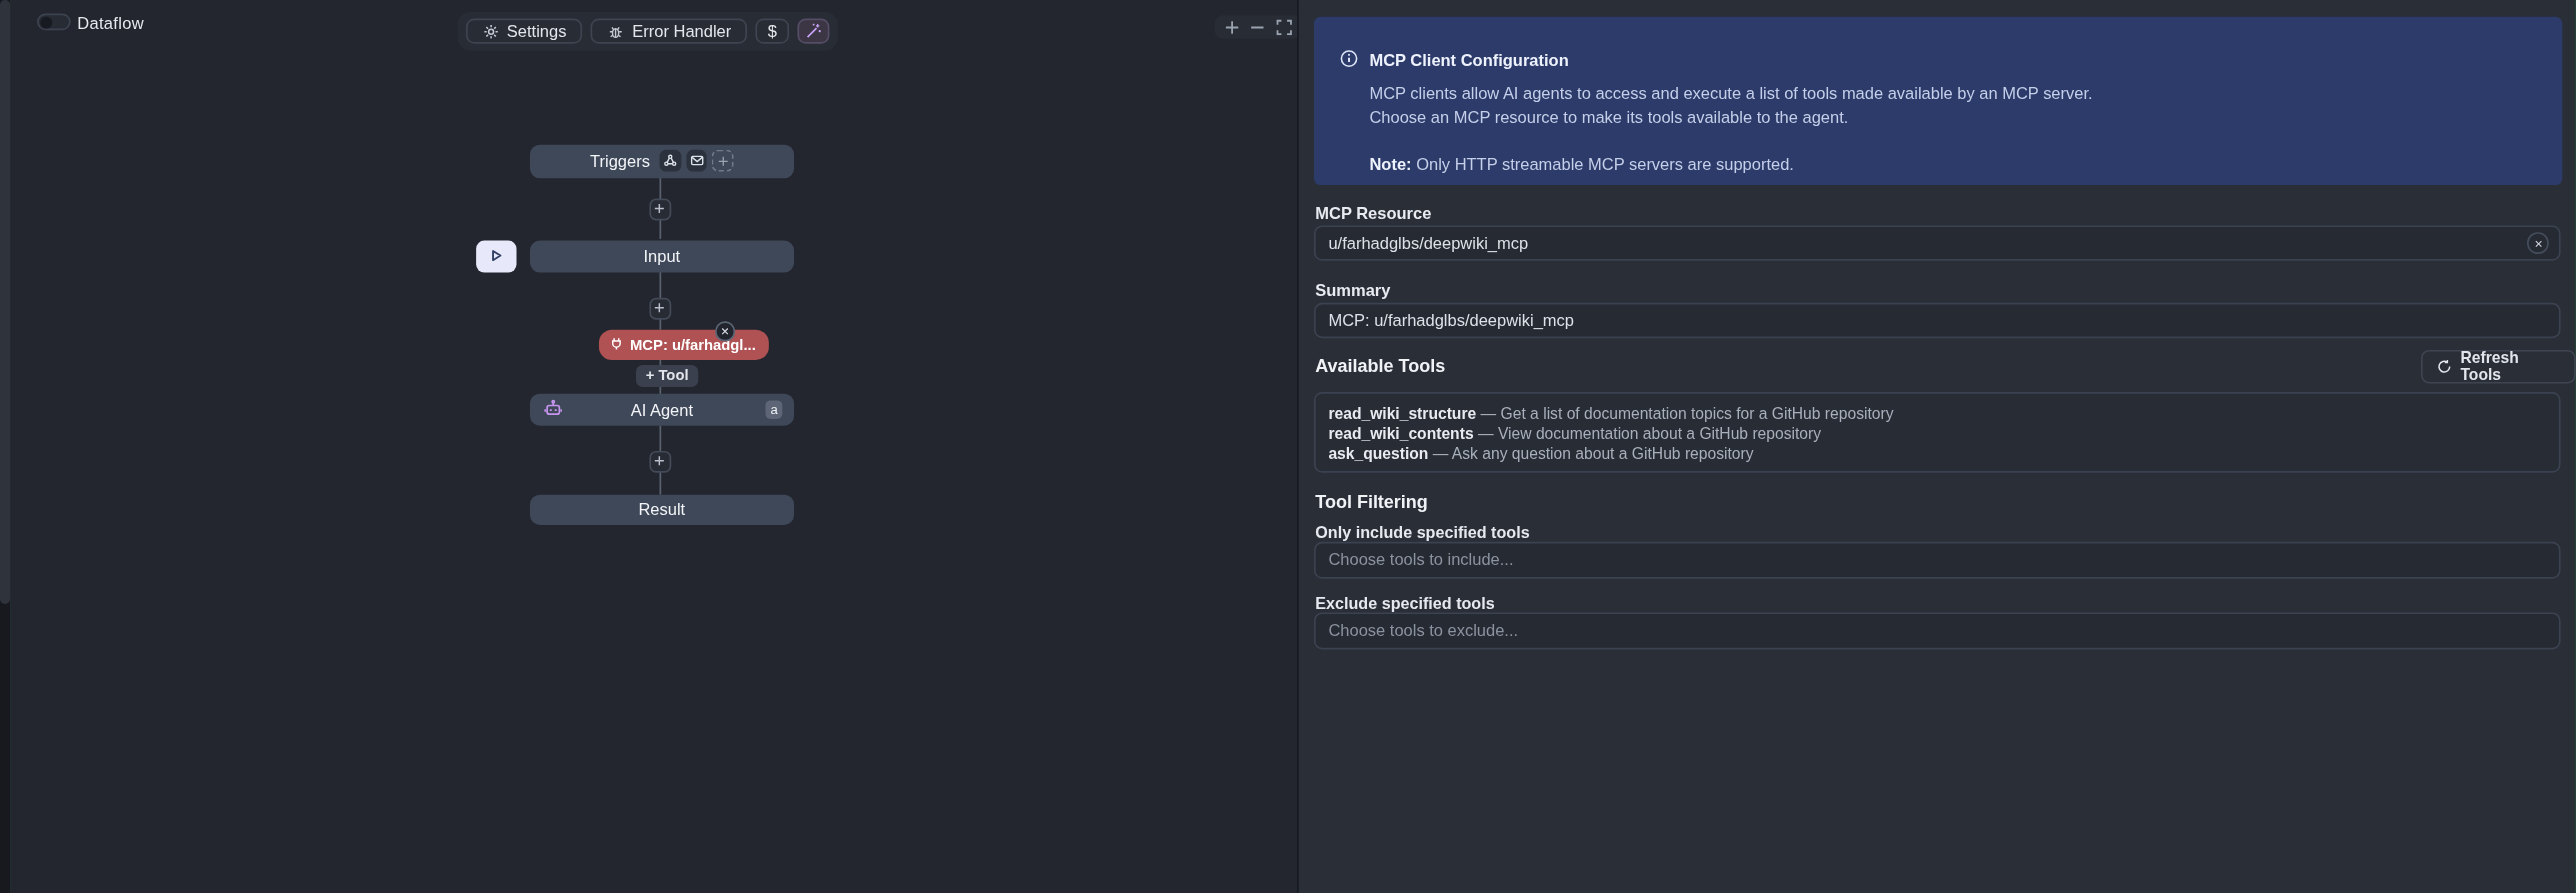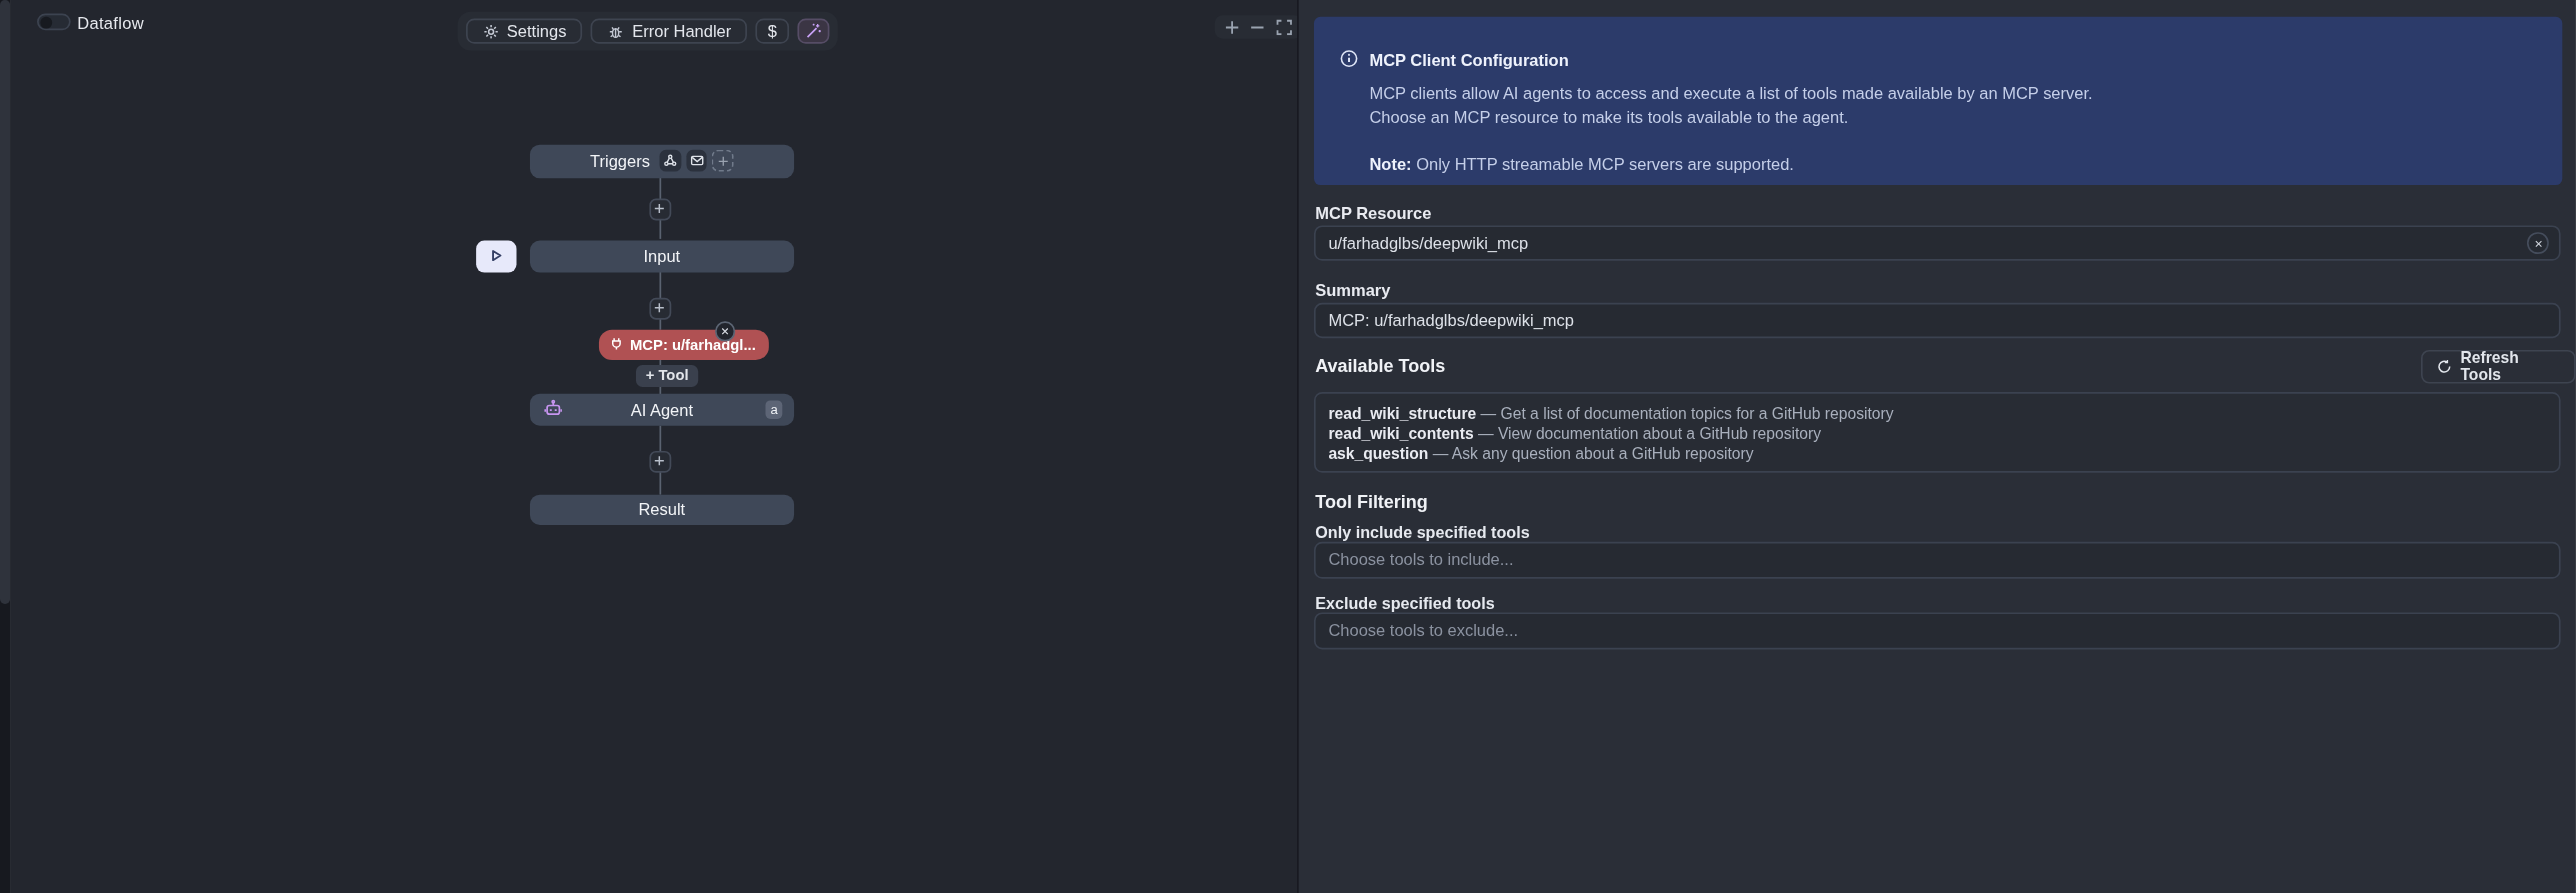--- a/index.html
+++ b/index.html
@@ -1,16 +1,16 @@
 <!DOCTYPE html>
 <html><head>
 <meta charset="utf-8">
 <style>
   html,body{margin:0;padding:0;background:#22262d;}
-  .viewport{position:relative;width:2576px;height:893px;overflow:hidden;background:#737373;}
+  .viewport{position:relative;width:2576px;height:893px;overflow:hidden;background:#15803d;}
   .scale{position:absolute;left:0;top:0;width:1531px;height:531px;
          transform:scale(1.682398);transform-origin:0 0;
          font-family:"Liberation Sans","DejaVu Sans",sans-serif;color:#e7e9ee;}
 
   
   .rail{position:absolute;left:0;top:0;width:5.9px;height:531px;background:#17191f;}
   .rail-thumb{position:absolute;left:0;top:0;width:5.9px;height:359px;background:#2f333c;border-radius:2.9px;}
 
   
   .canvas{position:absolute;left:5.9px;top:0;width:766px;height:531px;background:#23262e;}

